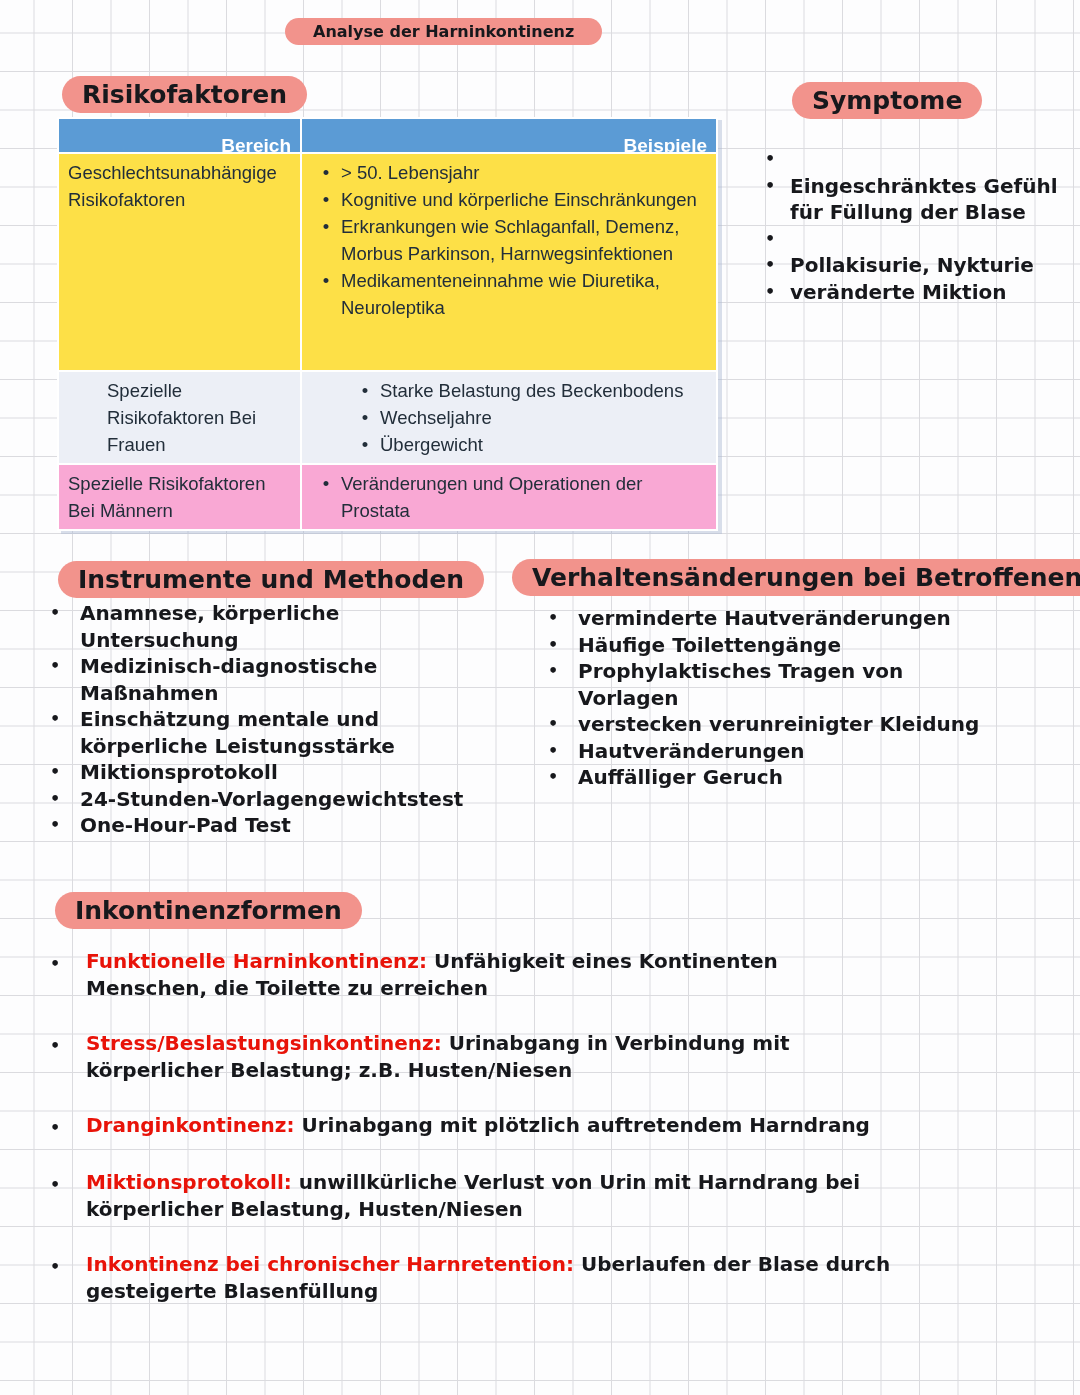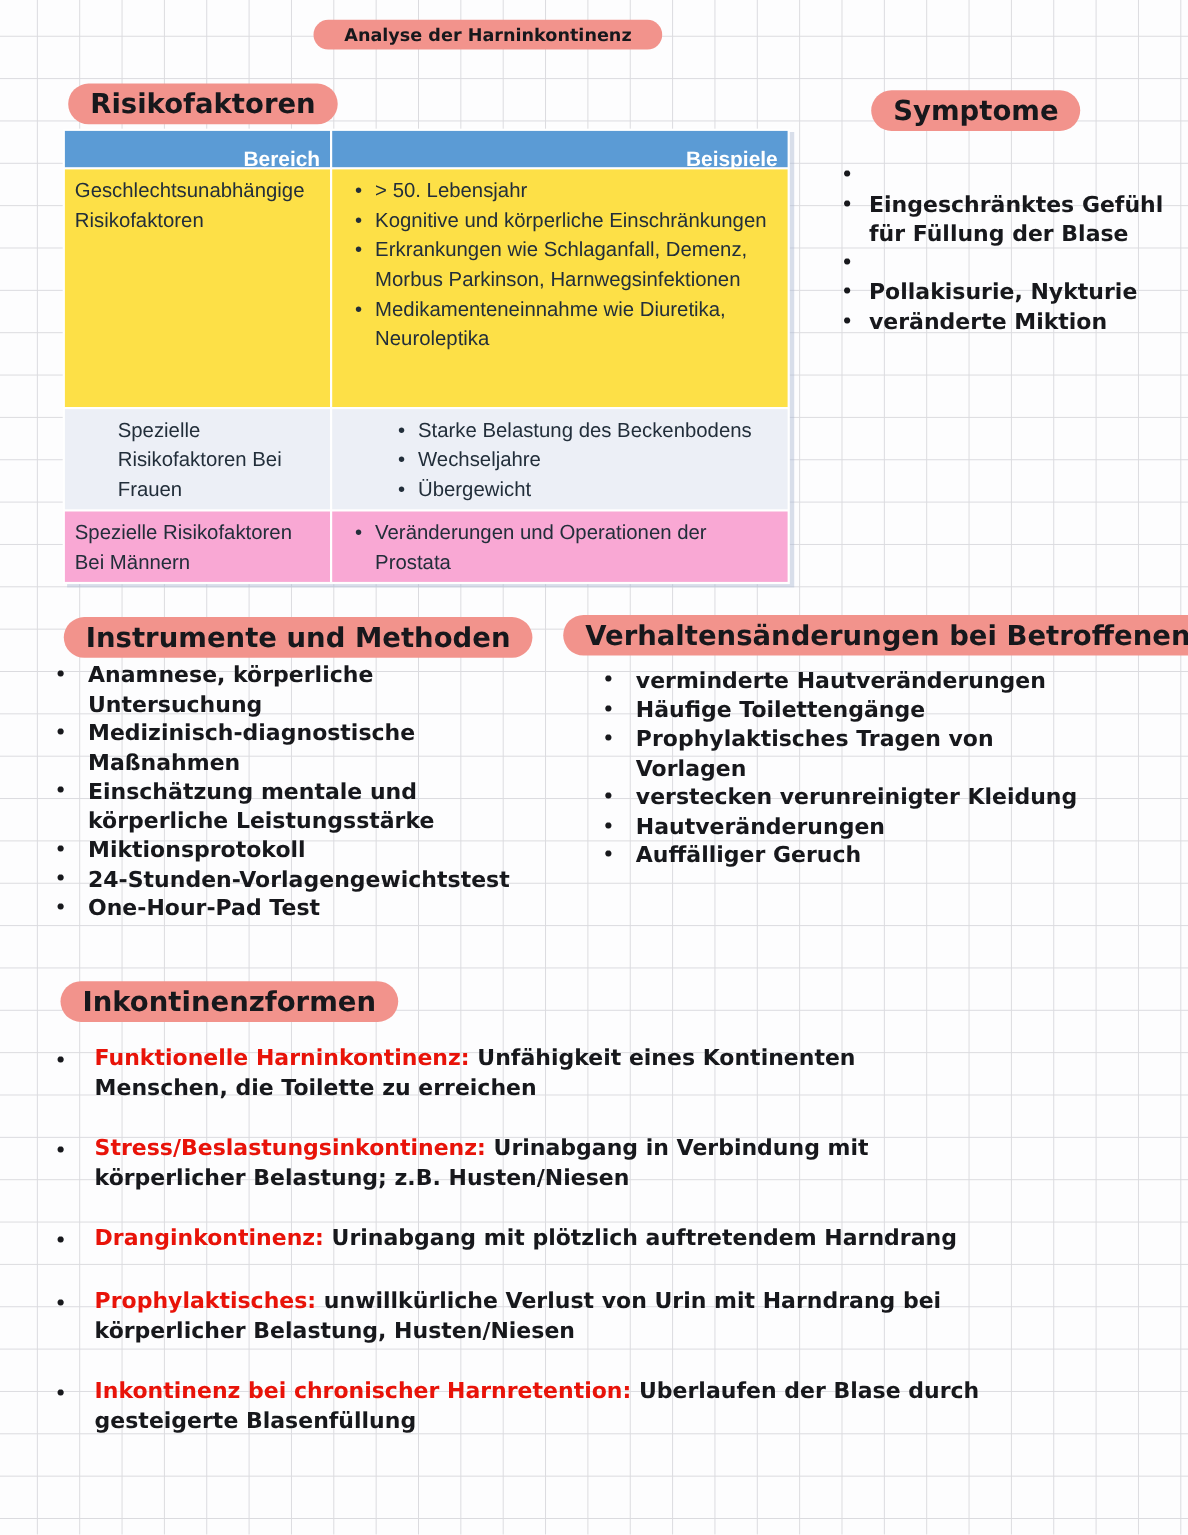--- a/index.html
+++ b/index.html
@@ -226,19 +226,19 @@
   <div class="def-item">
     <span class="b">•</span>
     <span class="t"><span class="term">Stress/Beslastungsinkontinenz:</span><span>Urinabgang in Verbindung mit körperlicher Belastung; z.B. Husten/Niesen</span></span>
   </div>
   <div class="def-item">
     <span class="b">•</span>
     <span class="t"><span class="term">Dranginkontinenz:</span><span>Urinabgang mit plötzlich auftretendem Harndrang</span></span>
   </div>
   <div class="def-item">
     <span class="b">•</span>
-    <span class="t"><span class="term">Prophylaktisches:</span><span>unwillkürliche Verlust von Urin mit Harndrang bei körperlicher Belastung, Husten/Niesen</span></span>
+    <span class="t"><span class="term">Miktionsprotokoll:</span><span>unwillkürliche Verlust von Urin mit Harndrang bei körperlicher Belastung, Husten/Niesen</span></span>
   </div>
   <div class="def-item">
     <span class="b">•</span>
     <span class="t"><span class="term">Inkontinenz bei chronischer Harnretention:</span><span>Uberlaufen der Blase durch gesteigerte Blasenfüllung</span></span>
   </div>
 </div>
 
 </body></html>

